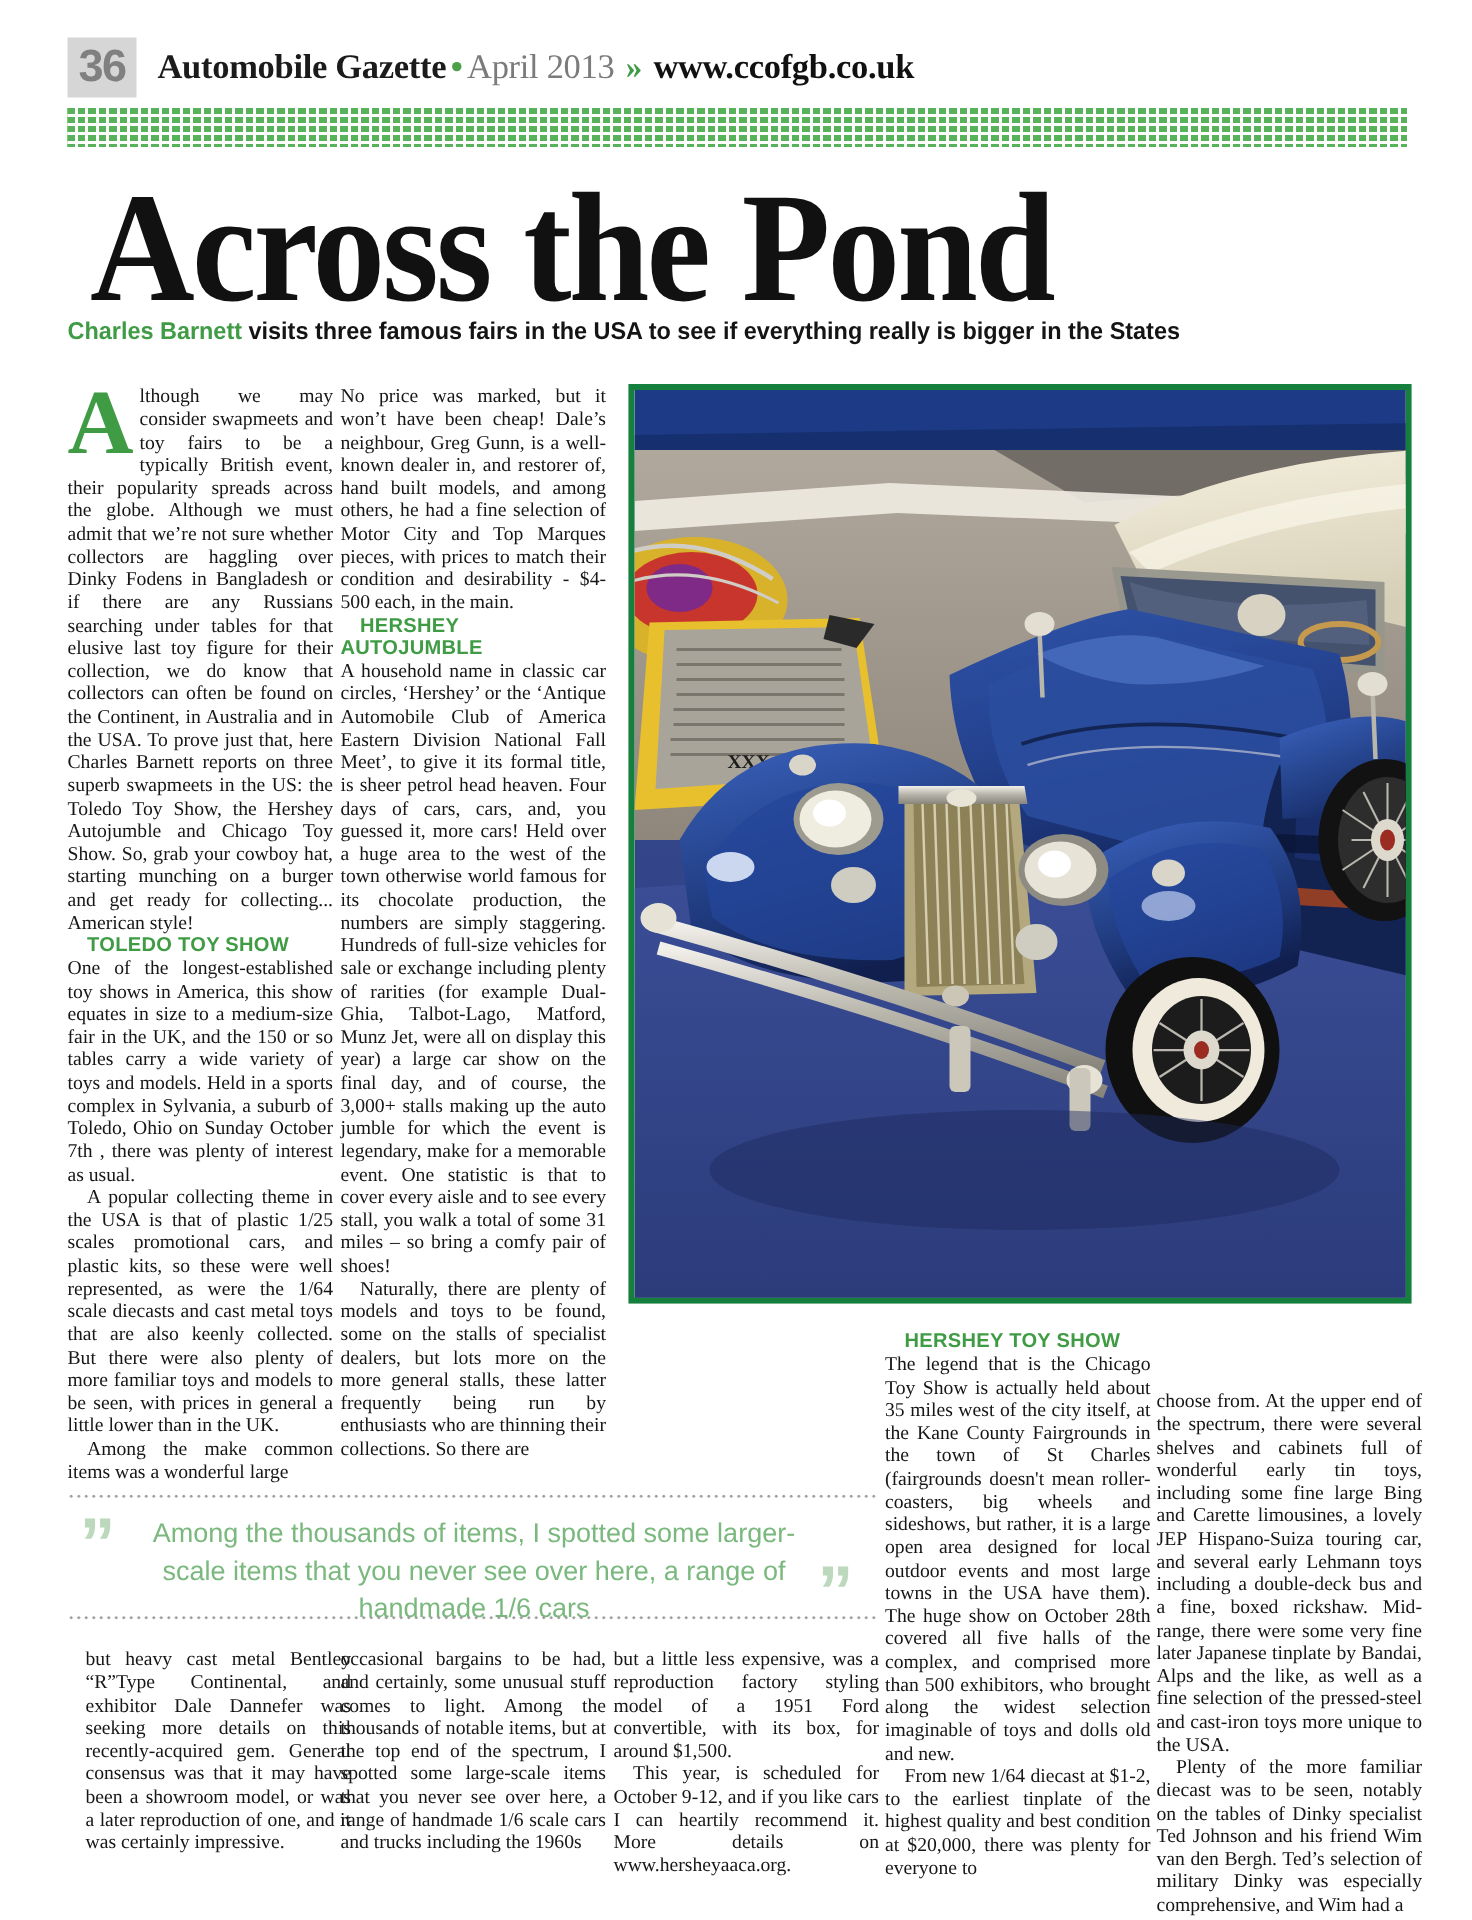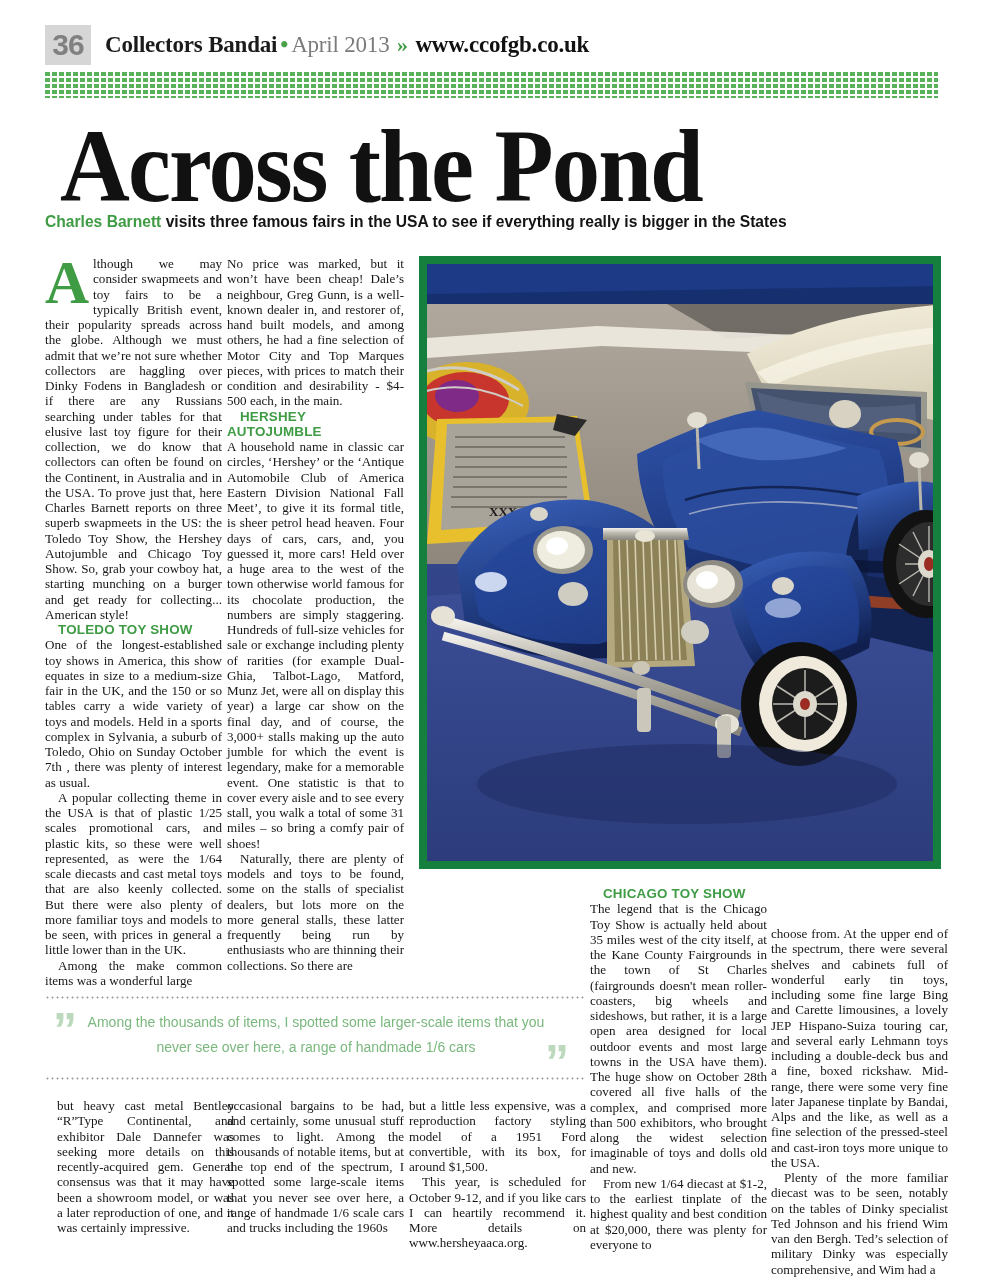--- a/index.html
+++ b/index.html
@@ -82,21 +82,21 @@
     margin:2px 4px -2px 0;
   }
 
   
   #col1 { left:45px;  top:256px; width:177px; height:735px; }
   #col2 { left:227px; top:256px; width:177px; height:735px; }
 
   
   .photo-frame {
     position:absolute; left:419px; top:256px; width:522px; height:613px;
-    border:8px solid #15803d; background:#cfcfcf; overflow:hidden;
+    border:4px solid #15803d; background:#cfcfcf; overflow:hidden;
   }
   .photo { position:absolute; inset:0; overflow:hidden; }
 
   
   #col3 { left:409px; top:886px; width:177px; height:110px; }
   #col4 { left:590px; top:886px; width:177px; height:372px; }
   #col5 { left:771px; top:926px; width:177px; height:372px; }
 
   
   .pullquote {
@@ -105,21 +105,21 @@
   .dotline {
     position:absolute; left:0; width:540px; height:3px;
     background-image: radial-gradient(circle, #9b9b9b 0.9px, transparent 1.1px);
     background-size:5px 3px; background-repeat:repeat-x;
   }
   .dotline.top { top:0; }
   .dotline.bottom { top:81px; }
   .pq-text {
     position:absolute; left:36px; top:14px; width:470px;
     font-family:"Liberation Sans", sans-serif;
-    font-size:14px; line-height:25px; color:#7ab87e;
+    font-size:18px; line-height:25px; color:#7ab87e;
     text-align:center;
   }
   .qmark {
     position:absolute; font-family:"Liberation Sans", sans-serif;
     font-weight:bold; font-size:48px; color:#bcd9bd; line-height:1;
   }
   .qmark.open  { left:8px;  top:10px; }
   .qmark.close { left:500px; top:42px; }
 
   
@@ -128,21 +128,21 @@
   #colb3 { left:409px; top:1098px; width:177px; height:160px; }
 </style>
 </head>
 <body>
 
 <div class="page">
 
   <div class="masthead">
     <div class="folio">36</div>
     <div class="masthead-text">
-      <span class="mast-title">Collectors Bandai</span><span class="mast-bullet">•</span><span class="mast-date">April 2013</span>
+      <span class="mast-title">Automobile Gazette</span><span class="mast-bullet">•</span><span class="mast-date">April 2013</span>
       <span class="mast-arrows">»</span>
       <span class="mast-url">www.ccofgb.co.uk</span>
     </div>
   </div>
 
   <div class="band"></div>
 
   <div class="headline">Across the Pond</div>
   <div class="standfirst"><span class="byline">Charles Barnett</span><span> visits three famous fairs in the USA to see if everything really is bigger in the States</span></div>
 
@@ -324,21 +324,21 @@
         <ellipse cx="378" cy="440" rx="12" ry="13" fill="#ddd9cd"></ellipse>
         <ellipse cx="378" cy="440" rx="5" ry="6" fill="#9a2c22"></ellipse>
 
         <ellipse cx="260" cy="520" rx="210" ry="40" fill="#1c2a5e" opacity="0.45"></ellipse>
       </svg>
     </div>
   </div>
 
 
   <div class="col" id="col4">
-    <p class="subhead" style="margin-top:0">CHICAGO TOY SHOW</p>
+    <p class="subhead" style="margin-top:0">HERSHEY TOY SHOW</p>
     <p class="first">The legend that is the Chicago Toy Show is actually held about 35 miles west of the city itself, at the Kane County Fairgrounds in the town of St Charles (fairgrounds doesn't mean roller-coasters, big wheels and sideshows, but rather, it is a large open area designed for local outdoor events and most large towns in the USA have them). The huge show on October 28th covered all five halls of the complex, and comprised more than 500 exhibitors, who brought along the widest selection imaginable of toys and dolls old and new.</p>
     <p>From new 1/64 diecast at $1-2, to the earliest tinplate of the highest quality and best condition at $20,000, there was plenty for everyone to</p>
   </div>
 
   <div class="col" id="col5">
     <p class="first">choose from. At the upper end of the spectrum, there were several shelves and cabinets full of wonderful early tin toys, including some fine large Bing and Carette limousines, a lovely JEP Hispano-Suiza touring car, and several early Lehmann toys including a double-deck bus and a fine, boxed rickshaw. Mid-range, there were some very fine later Japanese tinplate by Bandai, Alps and the like, as well as a fine selection of the pressed-steel and cast-iron toys more unique to the USA.</p>
     <p>Plenty of the more familiar diecast was to be seen, notably on the tables of Dinky specialist Ted Johnson and his friend Wim van den Bergh. Ted’s selection of military Dinky was especially comprehensive, and Wim had a</p>
   </div>
 
   <div class="pullquote">

